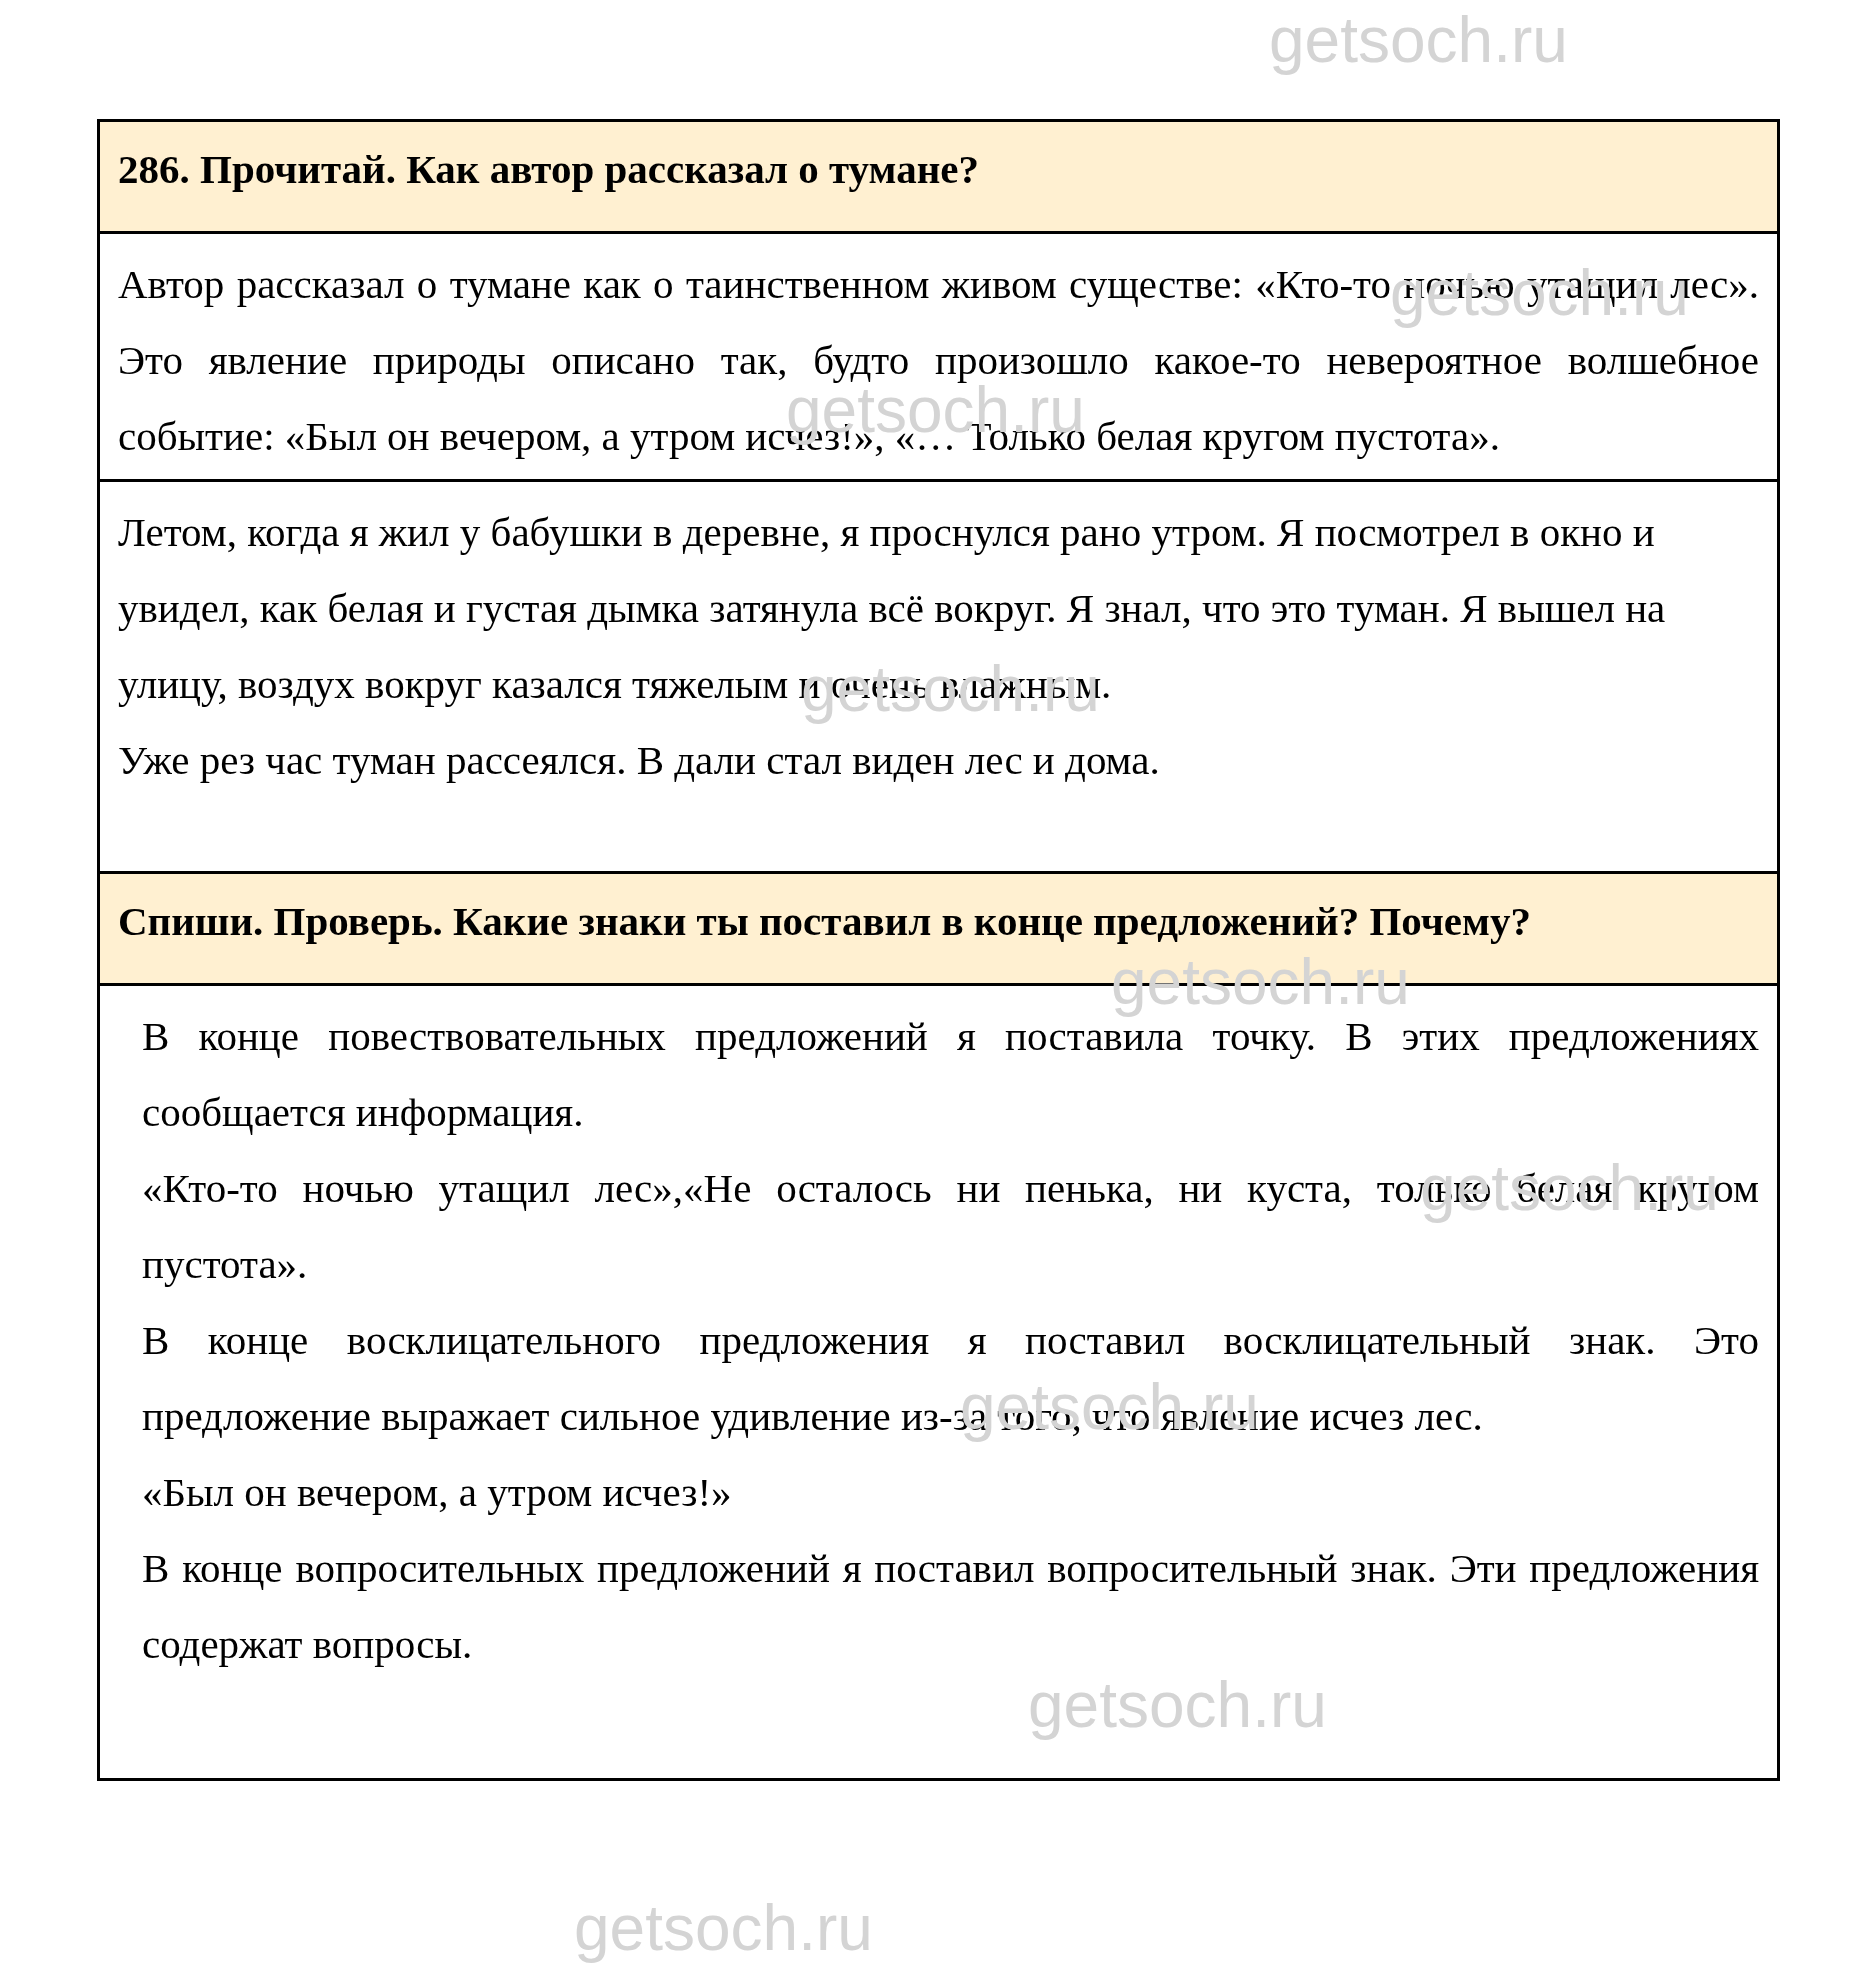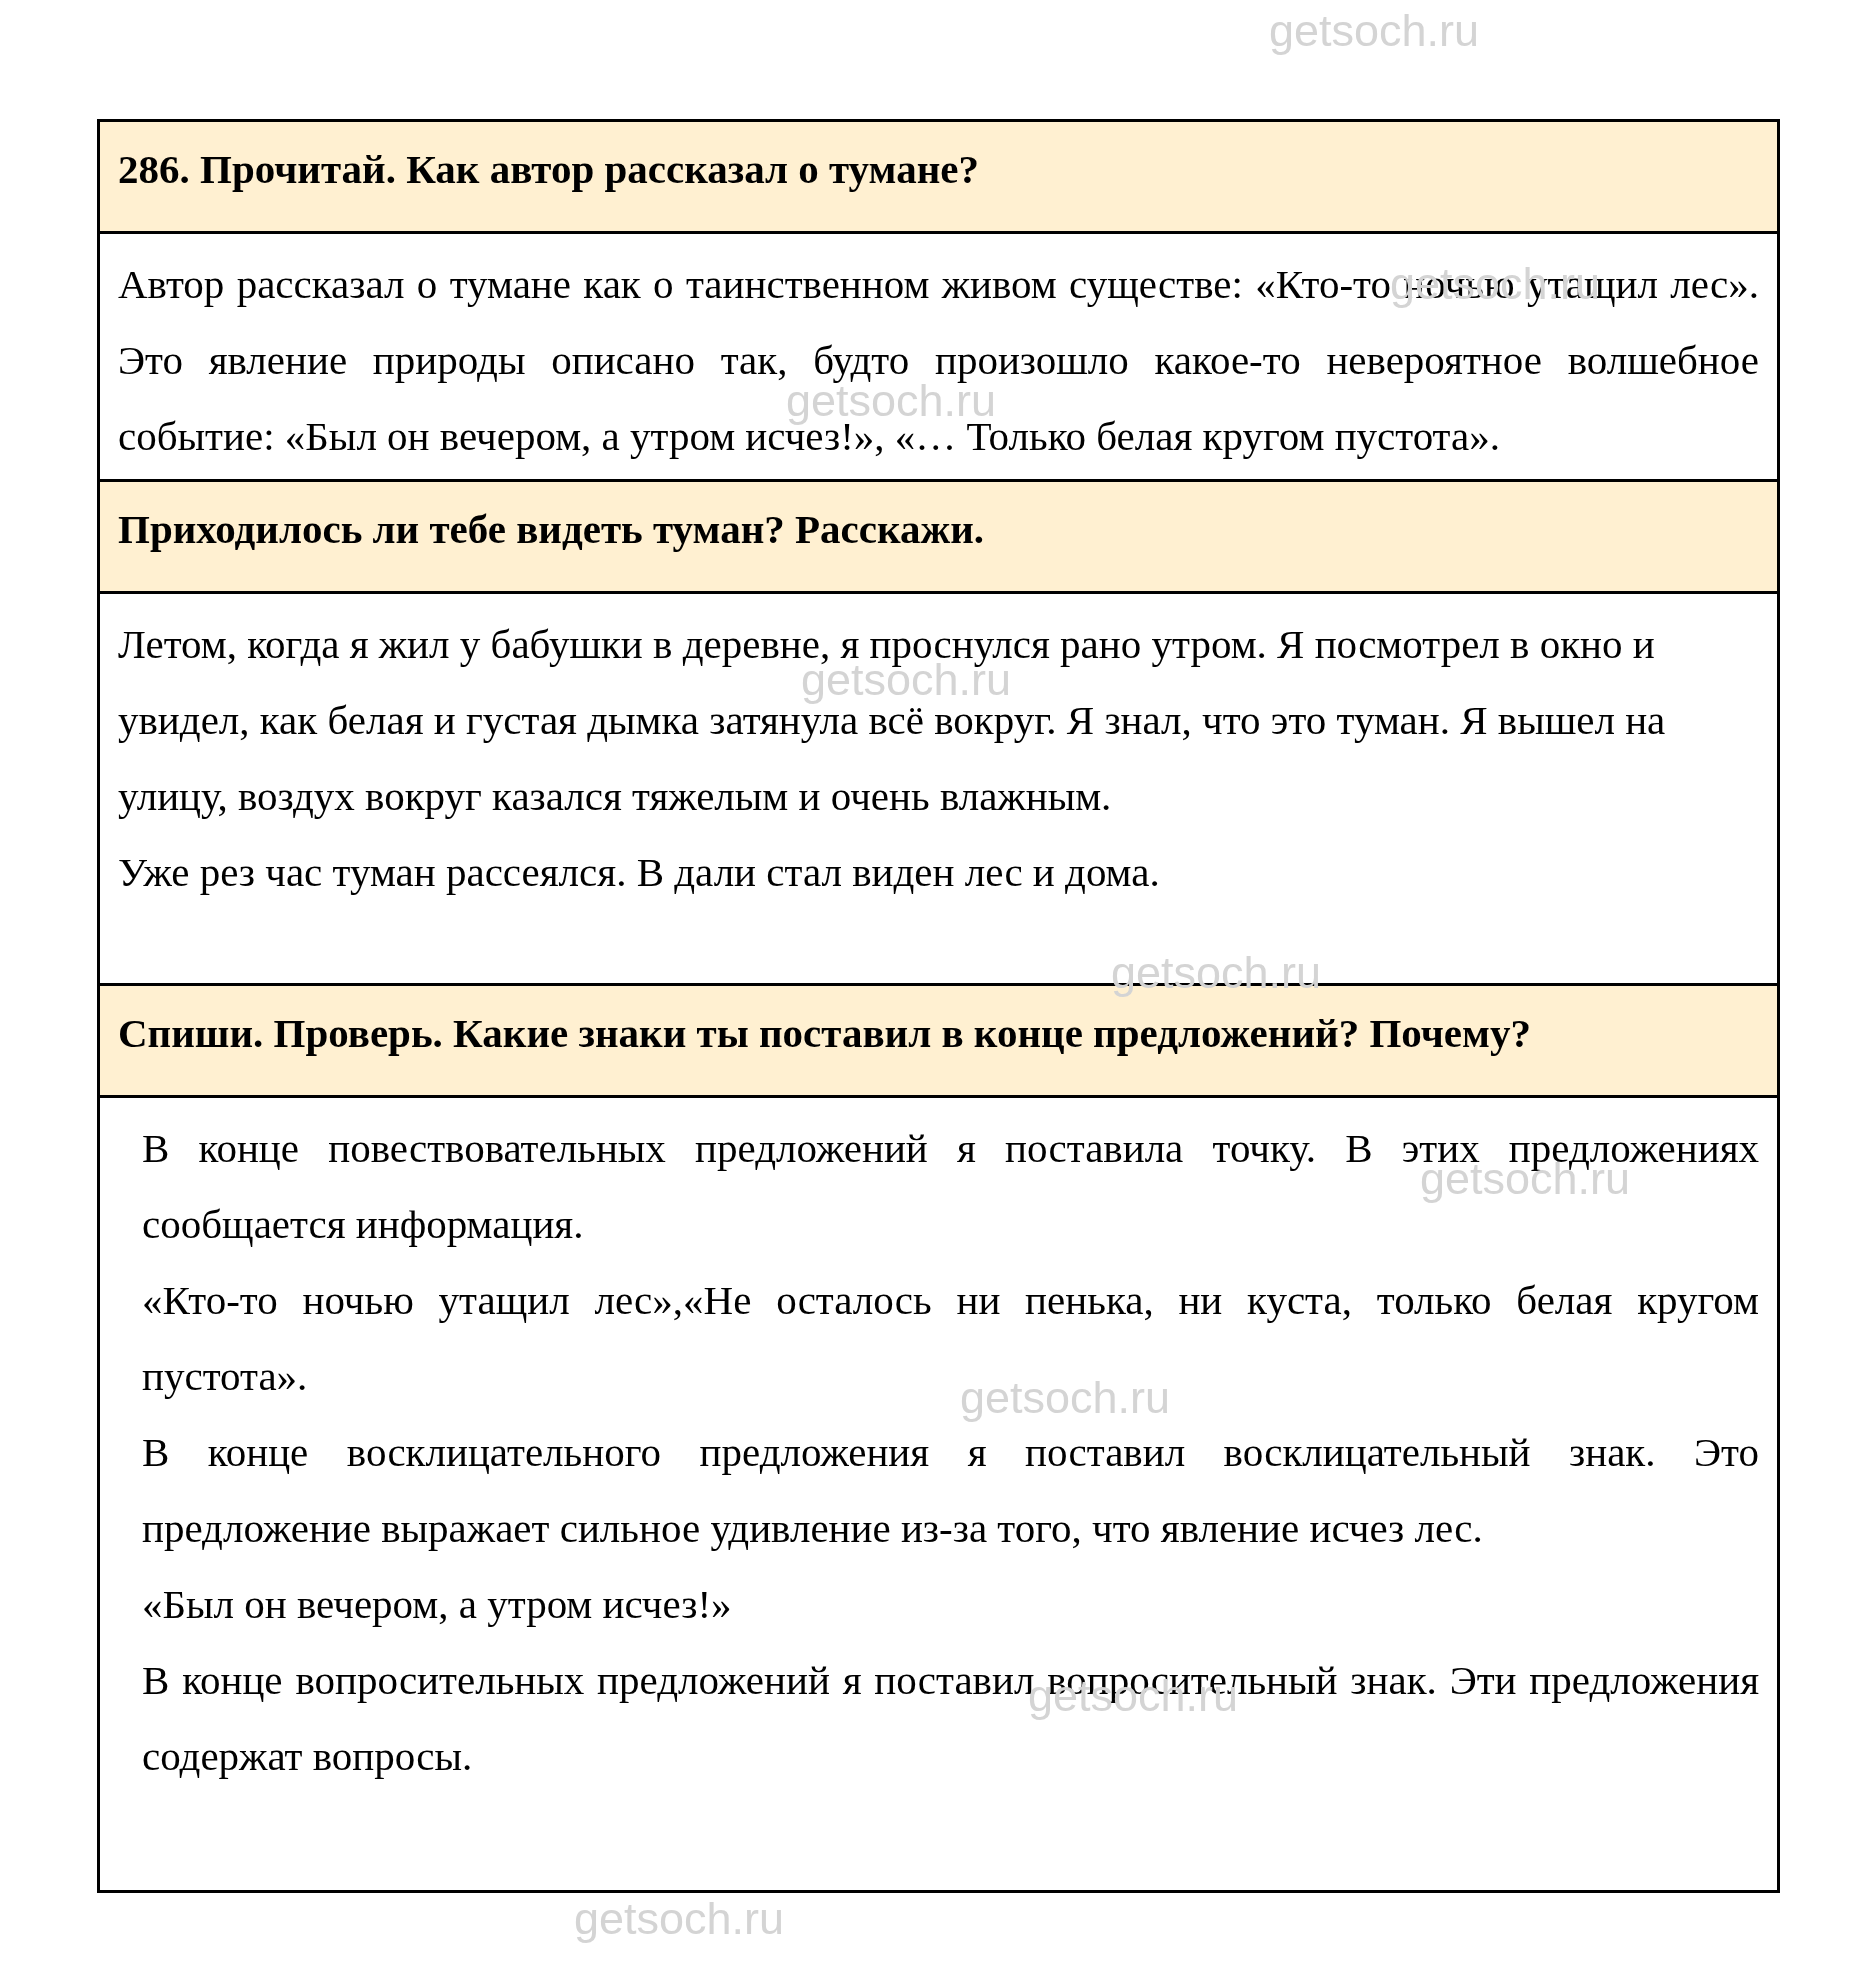--- a/index.html
+++ b/index.html
@@ -11,21 +11,21 @@
       width: 1873px;
       height: 1965px;
       position: relative;
       overflow: hidden;
       font-family: "Liberation Serif", "DejaVu Serif", serif;
       color: #000000;
     }
     .watermark {
       position: absolute;
       font-family: "Liberation Sans", "DejaVu Sans", sans-serif;
-      font-size: 45px;
+      font-size: 64px;
       color: #d4d4d4;
       white-space: nowrap;
       pointer-events: none;
       z-index: 5;
       line-height: 1;
     }
     .sheet {
       position: absolute;
       left: 97px;
       top: 119px;
@@ -77,23 +77,20 @@
 
 <div class="sheet">
 
   <div class="row question">
     <span>286. Прочитай. Как автор рассказал о тумане?</span>
   </div>
   <div class="row answer" style="height:248px;">
     <p class="last-short">Автор рассказал о тумане как о таинственном живом существе: «Кто-то ночью утащил лес». Это явление природы описано так, будто произошло какое-то невероятное волшебное событие: «Был он вечером, а утром исчез!», «… Только белая кругом пустота».</p>
   </div>
 
-  <div class="row question">
-    <span>Приходилось ли тебе видеть туман? Расскажи.</span>
-  </div>
   <div class="row answer" style="height:392px; text-align:left;">
     <p class="last-short">Летом, когда я жил у бабушки в деревне, я проснулся рано утром. Я посмотрел в окно и увидел, как белая и густая дымка затянула всё вокруг. Я знал, что это туман. Я вышел на улицу, воздух вокруг казался тяжелым и очень влажным.</p>
     <p class="last-short">Уже рез час туман рассеялся. В дали стал виден лес и дома.</p>
   </div>
 
   <div class="row question">
     <span>Спиши. Проверь. Какие знаки ты поставил в конце предложений? Почему?</span>
   </div>
   <div class="row answer" style="height:792px;">
     <p class="last-short">В конце повествовательных предложений я поставила точку. В этих предложениях сообщается информация.</p>

